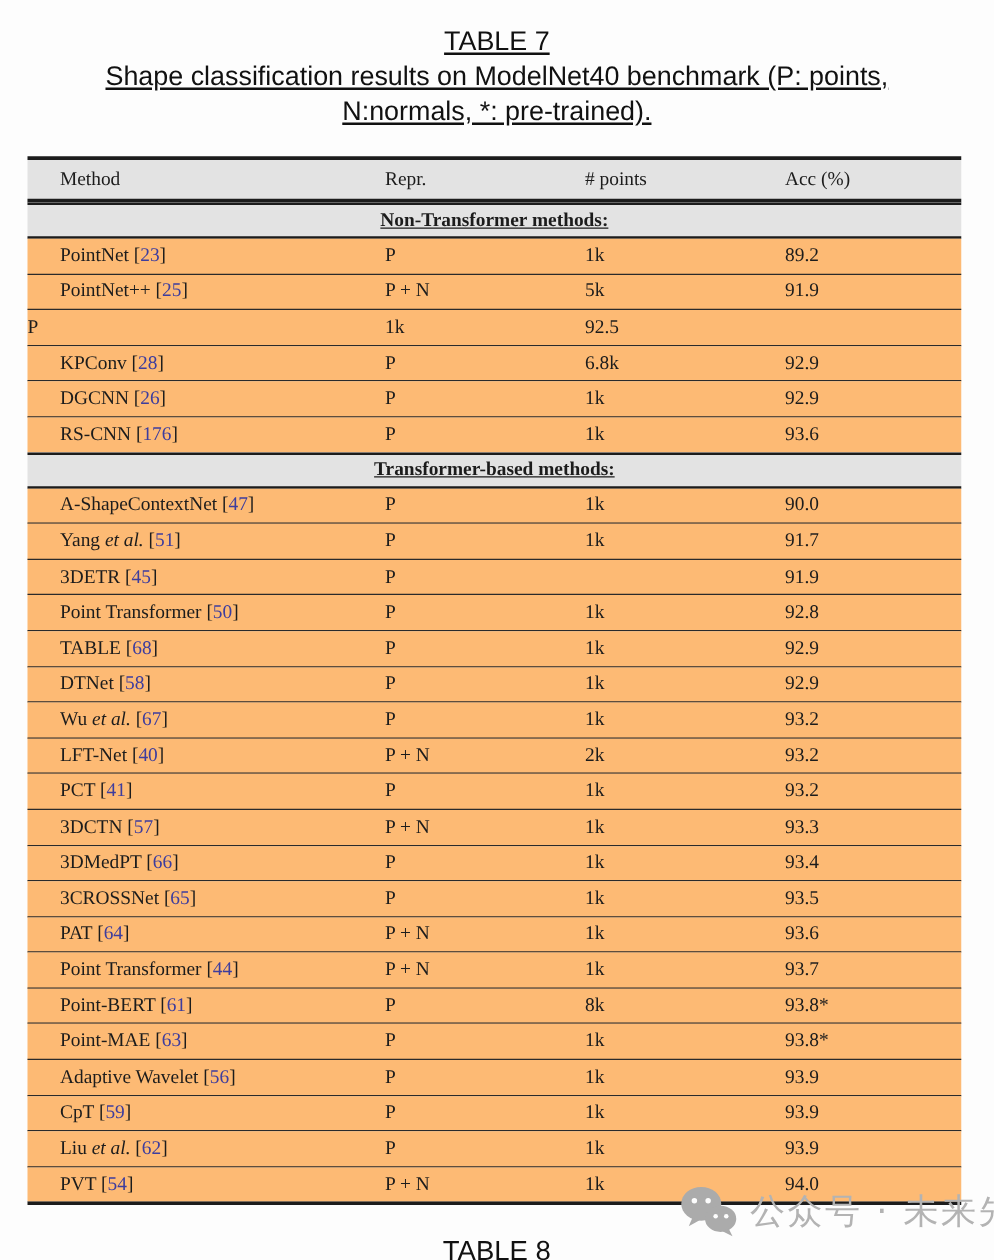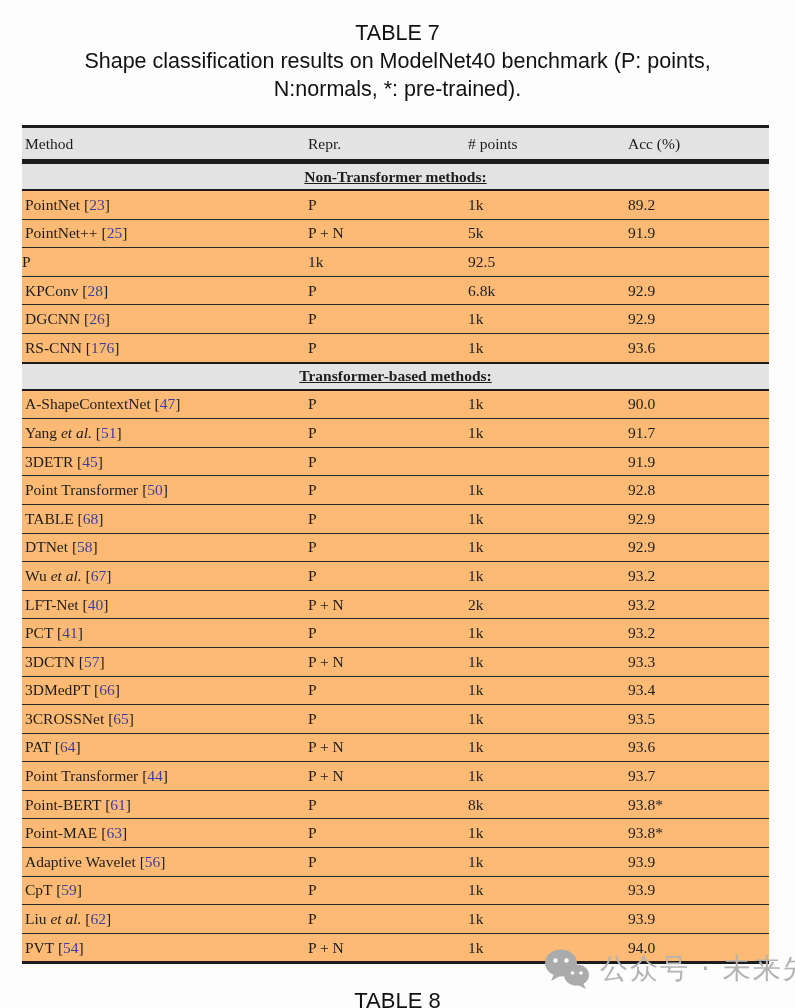--- a/index.html
+++ b/index.html
@@ -11,40 +11,41 @@
     font-family:"Liberation Serif", serif;
     color:#1c1c1c;
   }
   
   .caption{
     position:absolute;top:19px;left:0;width:795px;
     text-align:center;
     font-family:"Liberation Sans", sans-serif;
     font-size:21.5px;line-height:28px;
     color:#111;
+    text-decoration:underline;
   }
   
   .tbl{
     position:absolute;top:125px;left:22px;width:747px;
     border-top:3px solid #1c1c1c;
     border-bottom:3px solid #1c1c1c;
     font-size:15.5px;
   }
   .grid-row{
     display:grid;
     grid-template-columns:286px 160px 160px 1fr;
     align-items:center;
   }
   .thead{
     height:31px;
     background:#e3e3e3;
     border-bottom:3px solid #1c1c1c;
   }
   .cell{white-space:nowrap;overflow:hidden;}
-  .cell.c0{padding-left:3px;}
+  .cell.c0{padding-left:26px;}
   .section-row{
     height:25px;
     display:flex;align-items:center;justify-content:center;
     background:#e3e3e3;
     border-top:2px solid #1c1c1c;
     border-bottom:2px solid #1c1c1c;
     font-weight:bold;
     text-decoration:underline;
   }
   .data-row{

